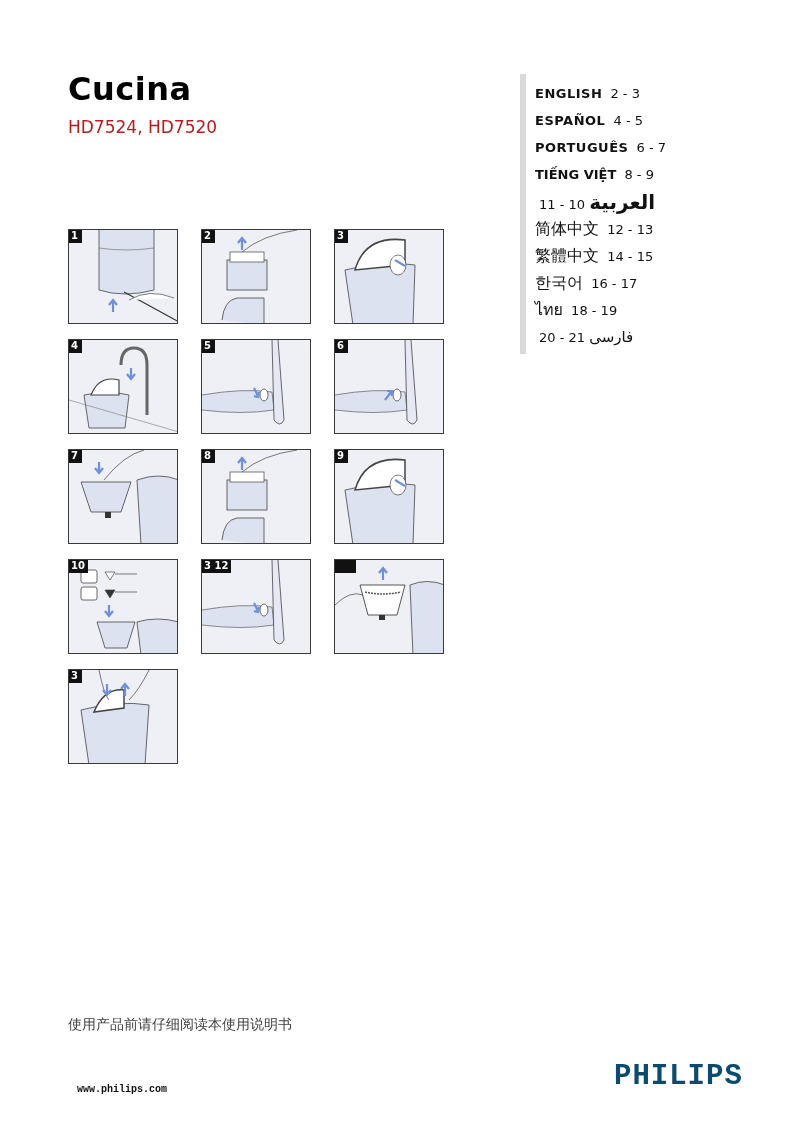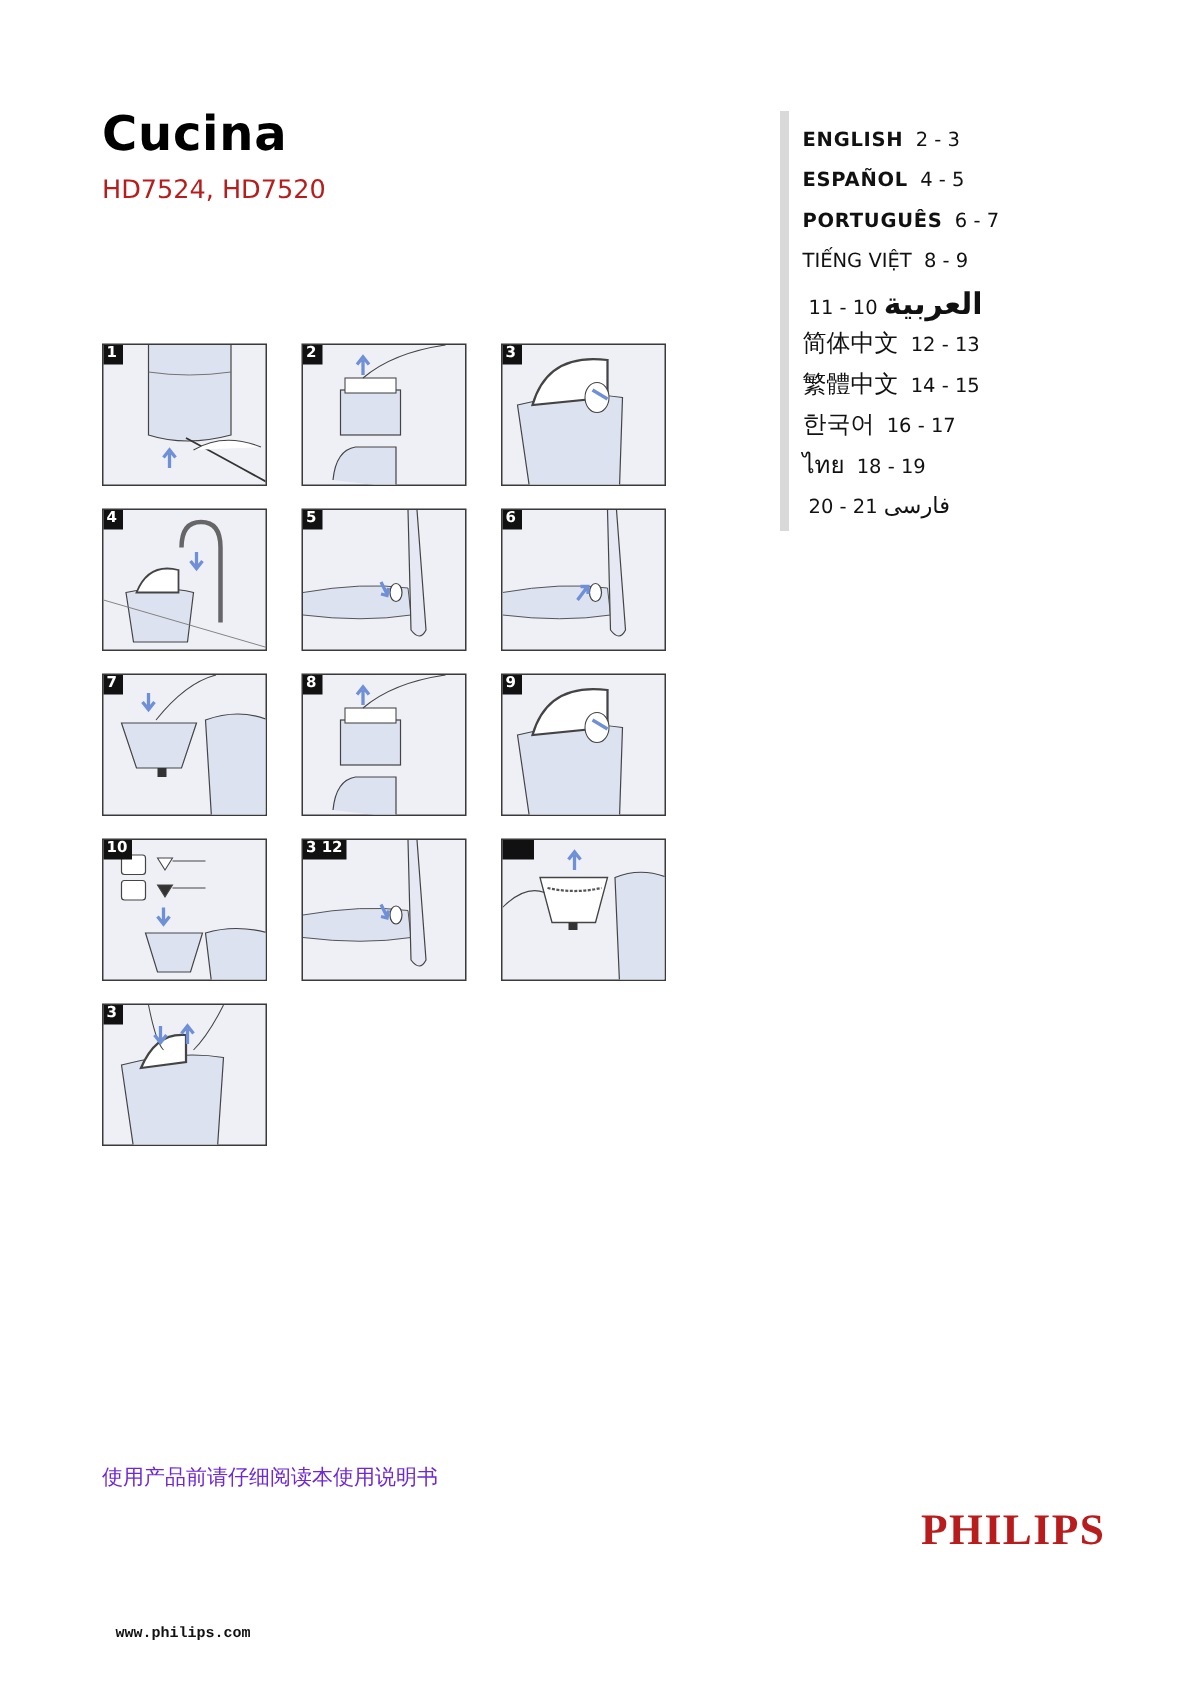--- a/index.html
+++ b/index.html
@@ -15,37 +15,37 @@
   .lang .name.plain { font-weight:normal; font-size:16px; letter-spacing:0; }
   .lang .name.big { font-size:20px; font-weight:bold; }
   .lang .pages { margin-left:4px; }
   .grid { position:absolute; left:68px; top:229px; }
   .panel { position:absolute; width:110px; height:95px; border:1px solid #3a3a3a;
            background:#eef0f6; overflow:hidden; box-sizing:border-box; }
   .panel .num { position:absolute; left:-1px; top:-1px; min-width:14px; height:14px;
                 background:#111; color:#fff; font-size:10px; font-weight:bold;
                 line-height:14px; padding:0 3px; box-sizing:border-box; }
   .panel svg { position:absolute; left:0; top:0; }
-  .footer-cn { position:absolute; left:68px; top:976px; font-size:14px; color:#6d28d9; }
+  .footer-cn { position:absolute; left:68px; top:1016px; font-size:14px; color:#404040; }
   .url { position:absolute; left:77px; top:1084px; font-size:10px; font-weight:bold; color:#111;font-family:Liberation Mono, monospace; }
-  .logo { position:absolute; left:614px; top:1004px; font-size:29px; font-weight:bold;
-          letter-spacing:1px; color:#b91c1c; font-family:Liberation Serif, serif; }
+  .logo { position:absolute; left:614px; top:1060px; font-size:29px; font-weight:bold;
+          letter-spacing:1px; color:#0c4a6e; font-family:Liberation Mono, monospace; }
 </style>
 </head>
 <body>
 
 <div class="title">Cucina</div>
 <div class="models">HD7524, HD7520</div>
 
 <div class="langbar"></div>
 <div class="langs">
   <div class="lang"><span class="name">ENGLISH</span> <span class="pages">2 - 3</span></div>
   <div class="lang"><span class="name">ESPAÑOL</span> <span class="pages">4 - 5</span></div>
   <div class="lang"><span class="name">PORTUGUÊS</span> <span class="pages">6 - 7</span></div>
-  <div class="lang"><span class="name" style="font-weight:normal;letter-spacing:0">TIẾNG VIỆT</span> <span class="pages">8 - 9</span></div>
+  <div class="lang"><span class="name" style="font-weight:bold;letter-spacing:0">TIẾNG VIỆT</span> <span class="pages">8 - 9</span></div>
   <div class="lang"><span class="name big">العربية</span> <span class="pages">10 - 11</span></div>
   <div class="lang"><span class="name plain">简体中文</span> <span class="pages">12 - 13</span></div>
   <div class="lang"><span class="name plain">繁體中文</span> <span class="pages">14 - 15</span></div>
   <div class="lang"><span class="name plain">한국어</span> <span class="pages">16 - 17</span></div>
   <div class="lang"><span class="name plain">ไทย</span> <span class="pages">18 - 19</span></div>
   <div class="lang"><span class="name plain" style="font-size:15px">فارسی</span> <span class="pages">21 - 20</span></div>
 </div>
 
 <div class="grid">
 

